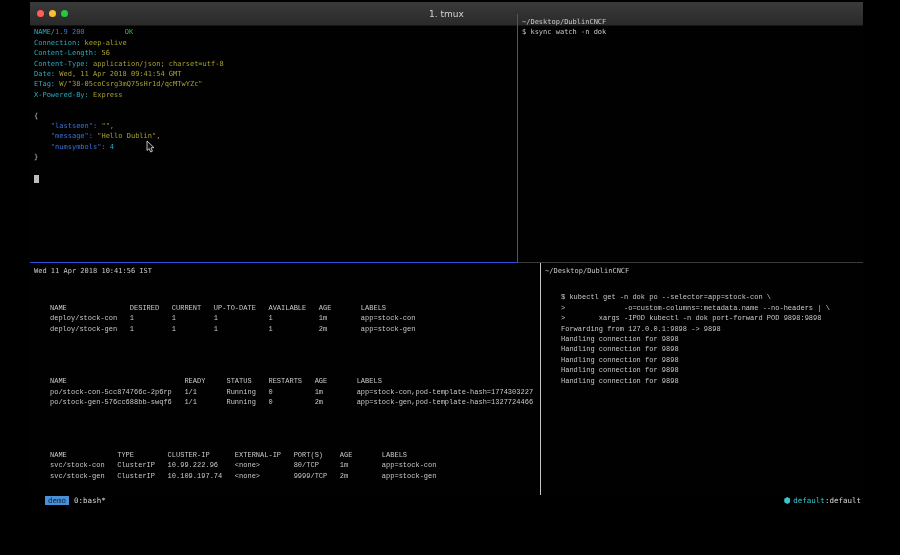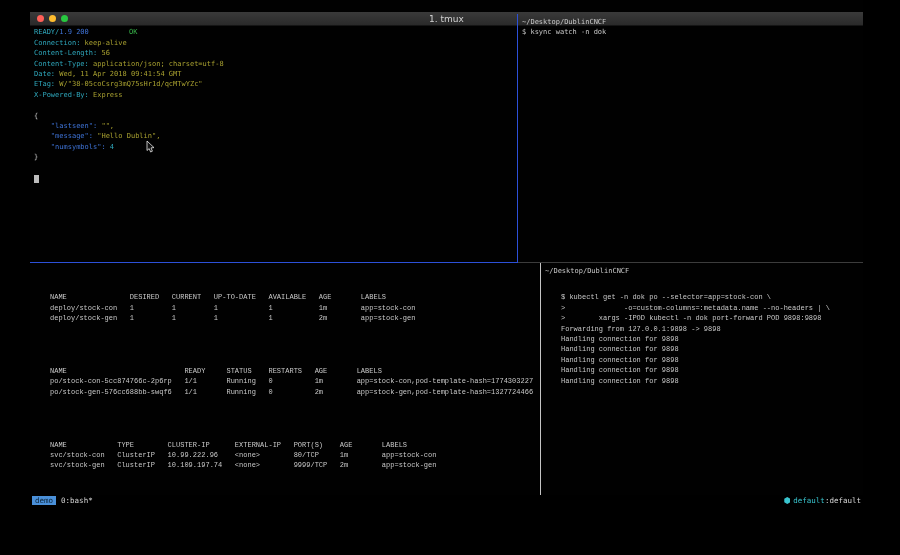--- a/index.html
+++ b/index.html
@@ -10,21 +10,21 @@
     overflow: hidden;
     position: relative;
     font-family: "DejaVu Sans Mono", "Liberation Mono", monospace;
   }
   .window {
     position: absolute; left: 30px; top: 0;
     width: 833px; height: 506px;
     background: #010101;
   }
   .titlebar {
-    position: absolute; top: 12px; left: 0; right: 0; height: 14px;
+    position: absolute; top: 2px; left: 0; right: 0; height: 24px;
     background: linear-gradient(#3a3a3a, #2a2a2a);
     border-bottom: 1px solid #151515;
     display: flex; align-items: center;
   }
   .traffic { display: flex; gap: 5px; margin-left: 7px; z-index: 2; }
   .light { width: 7px; height: 7px; border-radius: 50%; display: inline-block; }
   .light.red { background: #ff5f57; }
   .light.yellow { background: #febc2e; }
   .light.green { background: #28c840; }
   .title {
@@ -56,21 +56,21 @@
   .c-green { color: #38b44a; padding-left: 36px; }
   .c-olive { color: #a8a030; }
   .block-cursor { display: inline-block; width: 5px; height: 8px; background: #bdbdbd; vertical-align: bottom; }
   .mouse-cursor { position: absolute; left: 116px; top: 140px; z-index: 5; }
   .statusbar {
     position: absolute; left: 0; bottom: 0; width: 100%; height: 11px;
     background: #000;
     display: flex; justify-content: space-between; align-items: center;
     font-size: 7.5px; padding: 0 2px;
   }
-  .status-left, .status-right { display: flex; align-items: center; }
+  .status-left, .status-right { display: flex; align-items: center; margin-left: 13px; }
   .session-chip { background: #4a90d9; color: #0a2338; padding: 0 3px; }
   .window-flag { color: #d8d8d8; margin-left: 5px; }
   .hex {
     width: 6px; height: 7px; background: #39c5cf; display: inline-block;
     clip-path: polygon(50% 0, 100% 25%, 100% 75%, 50% 100%, 0 75%, 0 25%);
     margin-right: 3px;
   }
   .ctx-name { color: #39c5cf; }
   .ctx-suffix { color: #d8d8d8; }
 </style>
@@ -83,21 +83,21 @@
     <div class="traffic">
       <span class="light red"></span>
       <span class="light yellow"></span>
       <span class="light green"></span>
     </div>
     <div class="title">1. tmux</div>
   </div>
 
   <div class="pane pane-tl">
     <div class="line blank"></div>
-    <div class="line"><span class="c-cyan">READY/</span><span class="c-blue">1.9 200</span><span class="c-green"> OK</span></div>
+    <div class="line"><span class="c-cyan">NAME/</span><span class="c-blue">1.9 200</span><span class="c-green"> OK</span></div>
     <div class="line"><span class="c-cyan">Connection:</span><span class="c-olive"> keep-alive</span></div>
     <div class="line"><span class="c-cyan">Content-Length:</span><span class="c-olive"> 56</span></div>
     <div class="line"><span class="c-cyan">Content-Type:</span><span class="c-olive"> application/json; charset=utf-8</span></div>
     <div class="line"><span class="c-cyan">Date:</span><span class="c-olive"> Wed, 11 Apr 2018 09:41:54 GMT</span></div>
     <div class="line"><span class="c-cyan">ETag:</span><span class="c-olive"> W/"38-05coCsrg3mQ75sHr1d/qcMTwYZc"</span></div>
     <div class="line"><span class="c-cyan">X-Powered-By:</span><span class="c-olive"> Express</span></div>
     <div class="line blank"></div>
     <div class="line">{</div>
     <div class="line"><span class="c-blue">    "lastseen":</span><span class="c-olive"> "",</span></div>
     <div class="line"><span class="c-blue">    "message":</span><span class="c-olive"> "Hello Dublin",</span></div>
@@ -106,20 +106,21 @@
     <div class="line blank"></div>
     <div class="line"><span class="block-cursor"></span></div>
   </div>
 
   <div class="pane pane-tr">
     <div class="line">~/Desktop/DublinCNCF</div>
     <div class="line">$ ksync watch -n dok</div>
   </div>
 
   <div class="pane pane-bl">
+    <div class="line">Wed 11 Apr 2018 10:41:56 IST</div>
     <div class="line blank"></div>
     <pre class="tbl">NAME               DESIRED   CURRENT   UP-TO-DATE   AVAILABLE   AGE       LABELS
 deploy/stock-con   1         1         1            1           1m        app=stock-con
 deploy/stock-gen   1         1         1            1           2m        app=stock-gen</pre>
     <div class="line blank"></div>
     <pre class="tbl">NAME                            READY     STATUS    RESTARTS   AGE       LABELS
 po/stock-con-5cc874766c-2p6rp   1/1       Running   0          1m        app=stock-con,pod-template-hash=1774303227
 po/stock-gen-576cc688bb-swqf6   1/1       Running   0          2m        app=stock-gen,pod-template-hash=1327724466</pre>
     <div class="line blank"></div>
     <pre class="tbl">NAME            TYPE        CLUSTER-IP      EXTERNAL-IP   PORT(S)    AGE       LABELS

